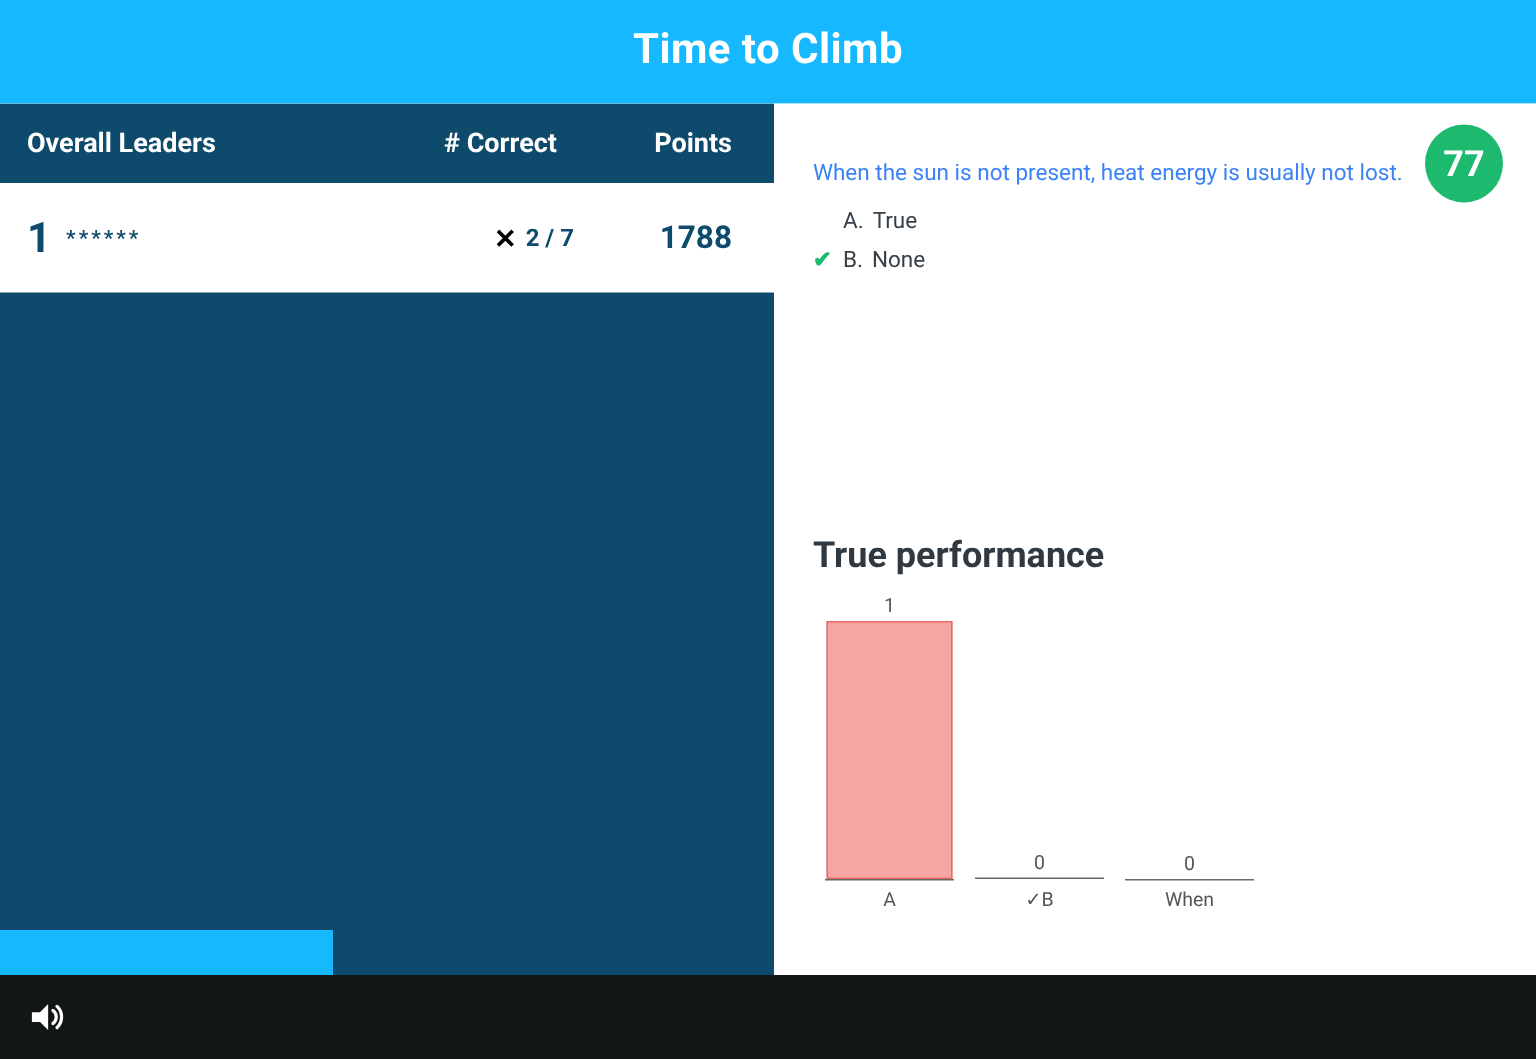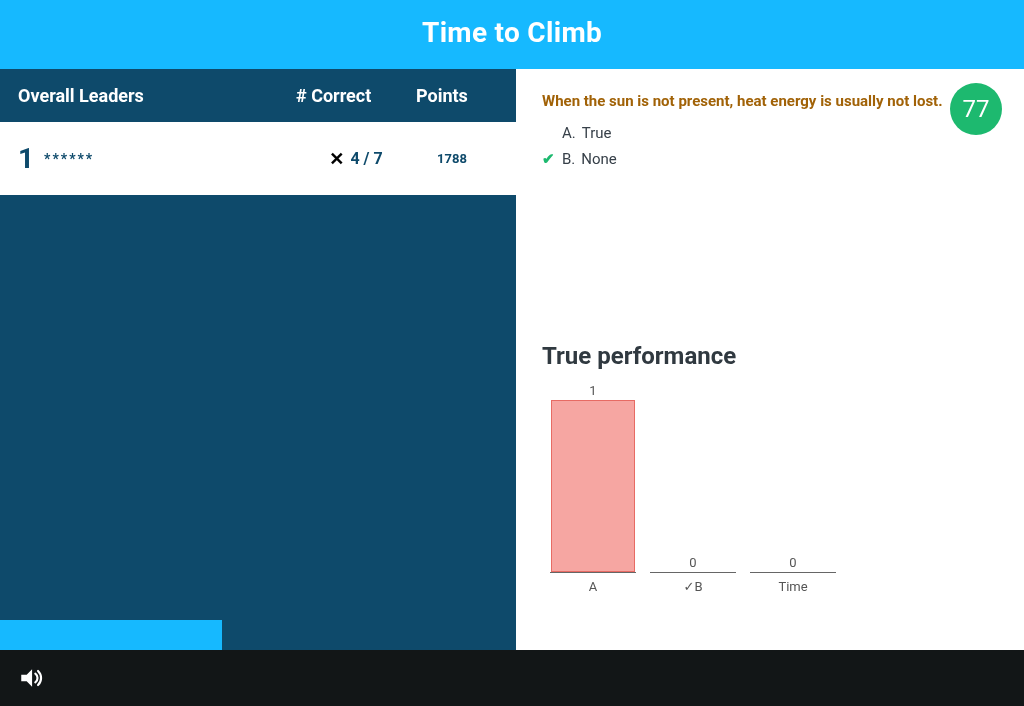--- a/index.html
+++ b/index.html
@@ -37,73 +37,73 @@
   .lb-header {
     display: flex;
     align-items: center;
     color: #fff;
     font-weight: 700;
     font-size: 18px;
     padding: 16px 20px 16px 18px;
   }
   .lb-title { flex: 1; }
   .lb-correct { width: 120px; }
-  .lb-points  { width: 80px; text-align: left; padding-right: 8px;}
+  .lb-points  { width: 80px; text-align: right; padding-right: 8px;}
   .lb-row-wrap { padding: 0; }
   .lb-row {
     background: #fff;
     color: #0E4A6B;
     display: flex;
     align-items: center;
     padding: 20px 20px 20px 18px;
     font-weight: 700;
   }
   .lb-rank { font-size: 28px; margin-right: 10px; }
   .lb-name { font-size: 14px; flex: 1; letter-spacing: 2px; }
   .lb-correct-cell { width: 120px; display:flex; align-items:center; justify-content:center; gap:6px; font-size: 16px; }
-  .lb-points-cell { width: 80px; text-align: center; font-size: 13px; padding-right:8px;}
+  .lb-points-cell { width: 80px; text-align: right; font-size: 21px; padding-right:8px;}
   .x-icon { font-weight: 900; font-size: 18px; color:#000; }
   .progress-bar {
     position: absolute;
     bottom: 0;
     left: 0;
     height: 30px;
     background: #16B9FF;
   }
   
   .right {
     flex: 1;
     background: #fff;
     padding: 20px 26px;
     position: relative;
     color: #2b3640;
   }
   .q-number { font-size: 20px; font-weight: 500; color:#374049; }
-  .q-text { font-size: 15px; line-height:1.4; color:#a16207; font-weight:700; margin-top:2px; max-width: 410px;}
+  .q-text { font-size: 15px; line-height:1.4; color:#3b82f6; font-weight:400; margin-top:16px; max-width: 410px;}
   .answers { margin-top: 8px; }
   .answer {
     display: flex;
     align-items: center;
     gap: 6px;
     padding: 4px 0;
     font-size: 15px;
     color:#374049;
   }
   .ans-mark { width: 14px; display:inline-block; }
   .check { color: #1db96f; font-weight: 900; }
   .score-badge {
     position: absolute;
     top: 14px;
     right: 22px;
     width: 52px;
     height: 52px;
     border-radius: 50%;
     background: #1db96f;
     color: #fff;
-    font-weight: 400;
+    font-weight: 700;
     font-size: 24px;
     display: flex;
     align-items: center;
     justify-content: center;
   }
   .section-title { font-size: 24px; font-weight: 700; margin-top: 170px; color:#303940;}
   .chart {
     margin-top: 24px;
     margin-left: 8px;
     display: flex;
@@ -161,21 +161,21 @@
       <span class="lb-correct"># Correct</span>
       <span class="lb-points">Points</span>
     </div>
 
     <div class="lb-row-wrap">
       <div class="lb-row">
         <span class="lb-rank">1</span>
         <span class="lb-name">******</span>
         <span class="lb-correct-cell">
           <span class="x-icon">✕</span>
-          <span>4 / 7</span>
+          <span>2 / 7</span>
         </span>
         <span class="lb-points-cell">1788</span>
       </div>
     </div>
 
     <div class="progress-bar" id="progress-bar" style="width: 43%;"></div>
   </div>
 
   <div class="right">
     <div class="score-badge">
@@ -207,21 +207,21 @@
           <div class="bar-label">A</div>
         </div>
         <div class="bar-col">
           <div class="bar-val">0</div>
           <div class="bar-base"></div>
           <div class="bar-label">✓B</div>
         </div>
         <div class="bar-col">
           <div class="bar-val">0</div>
           <div class="bar-base"></div>
-          <div class="bar-label">Time</div>
+          <div class="bar-label">When</div>
         </div>
       </div>
   </div>
 </div>
 
 <div class="footer">
   <div class="sound-btn">
     <svg viewBox="0 0 24 24" fill="none" stroke="#fff" stroke-width="2">
       <polygon fill="#fff" stroke="none" points="3,9 3,15 8,15 13,20 13,4 8,9"></polygon>
       <path d="M16 8 a5 5 0 0 1 0 8" stroke="#fff" stroke-linecap="round"></path>

